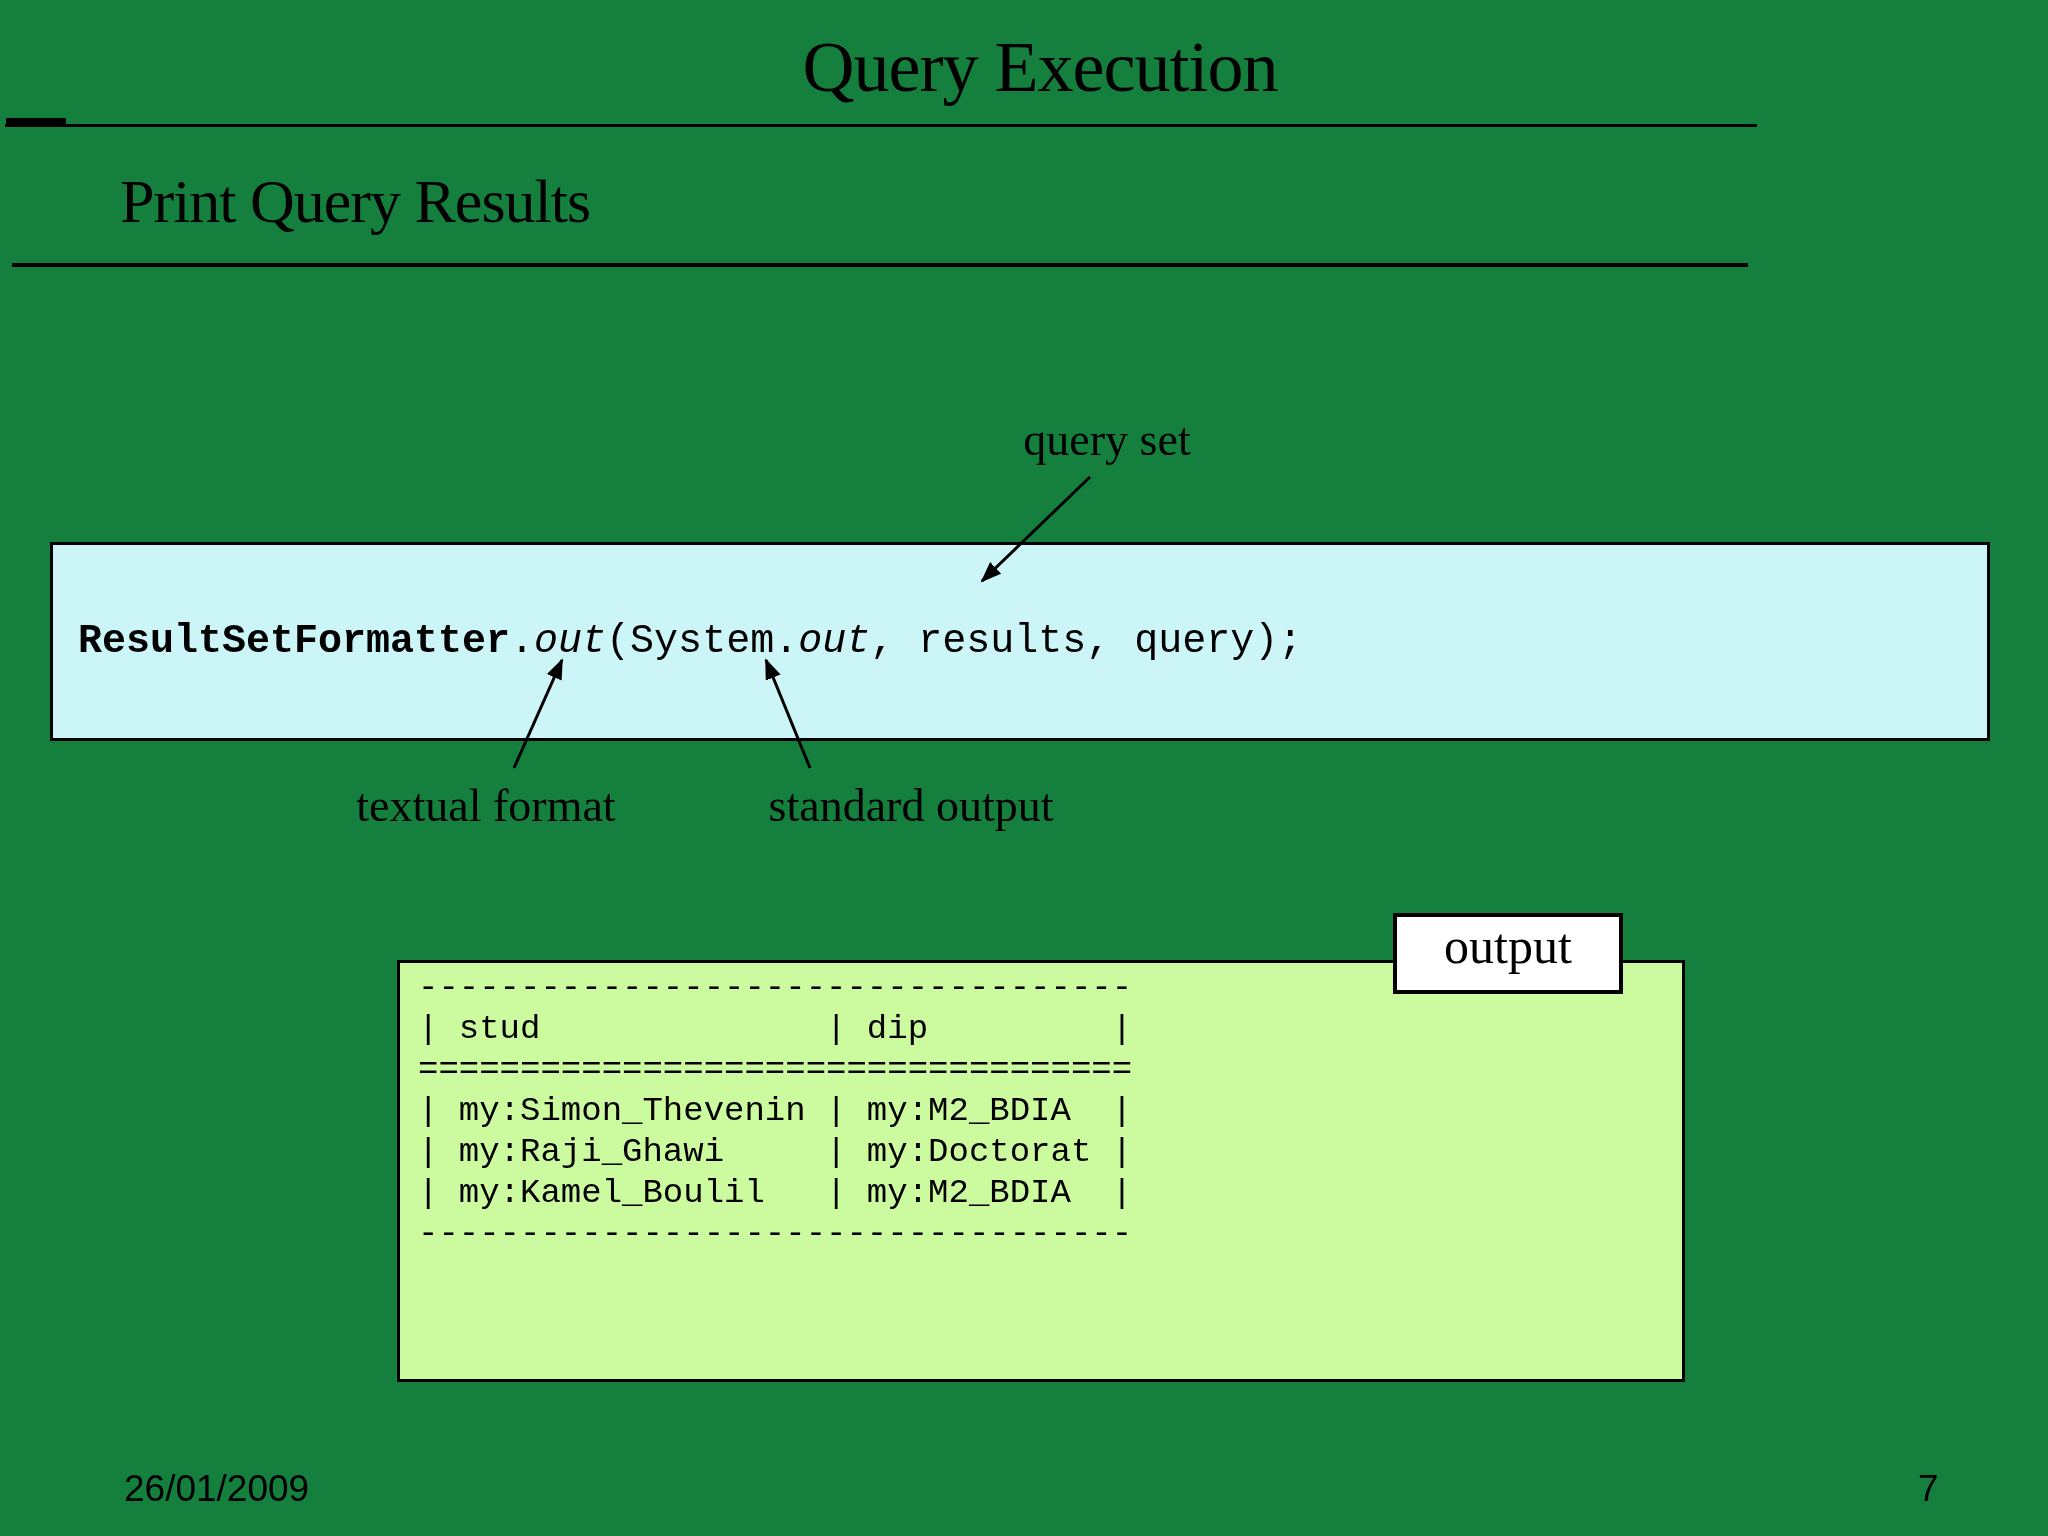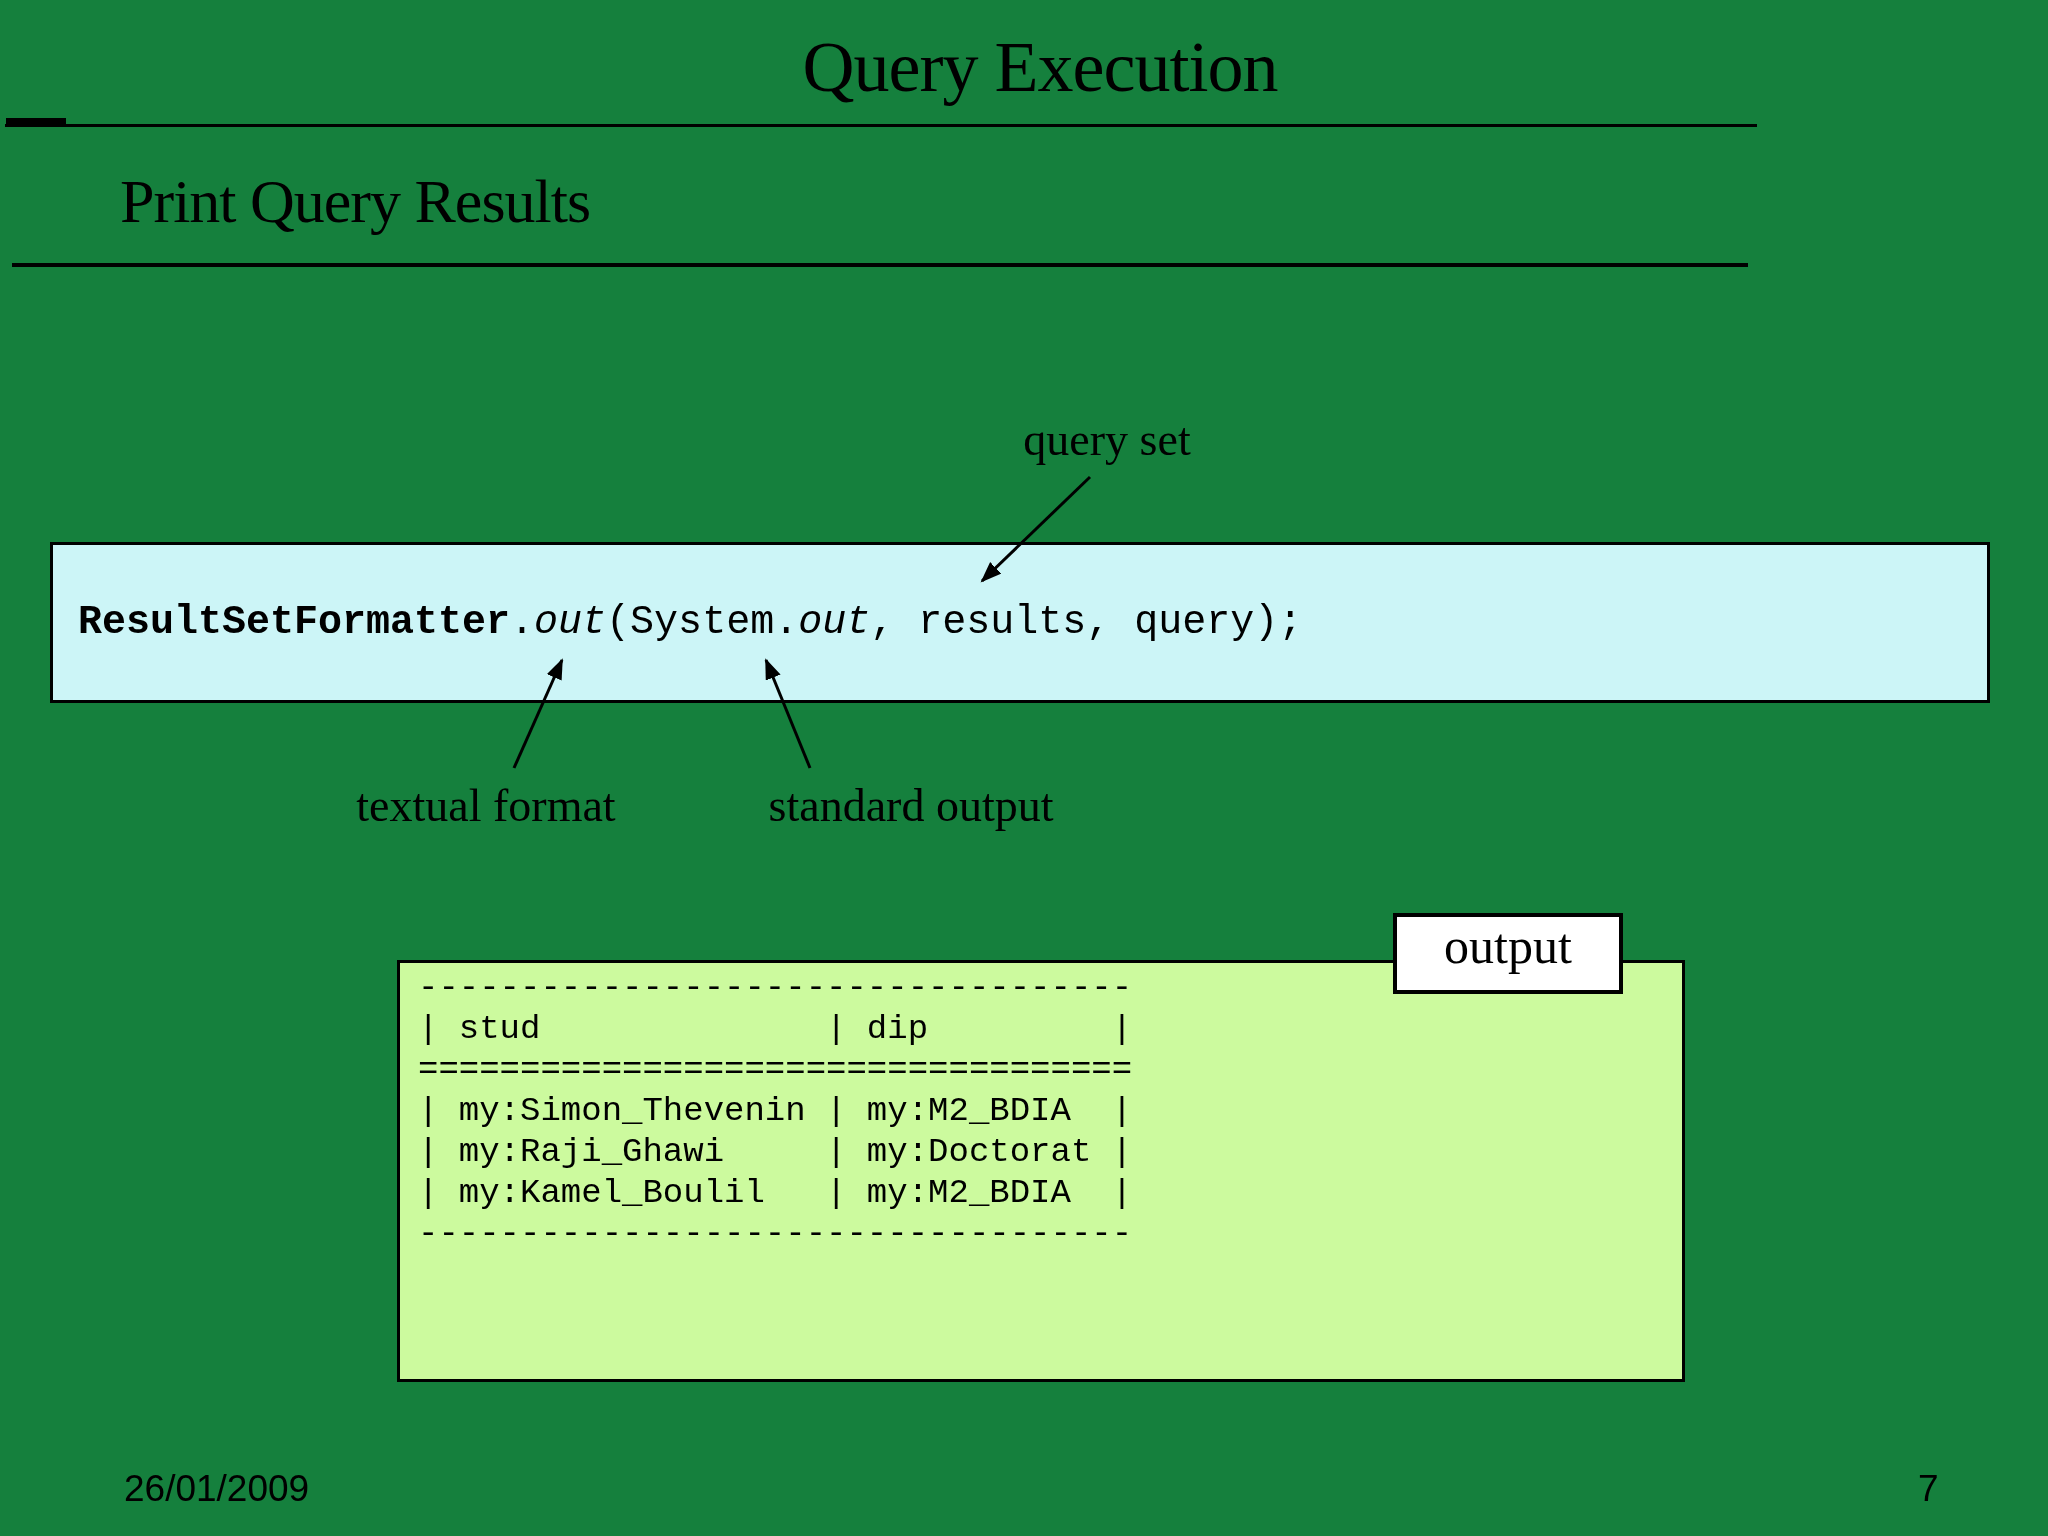--- a/index.html
+++ b/index.html
@@ -33,21 +33,21 @@
 
   .callout{
     font-size:46px;line-height:1.2;
     text-align:center;white-space:nowrap;
   }
   #label-result-set{top:412px;left:1012px;width:190px;}
   #label-textual-format{top:778px;left:336px;width:300px;}
   #label-standard-output{top:778px;left:748px;width:326px;}
 
   #code-box{
-    top:542px;left:50px;width:1940px;height:161px;
+    top:542px;left:50px;width:1940px;height:199px;
     background:var(--code_bg,#CCF5F7);
     border:3px solid #000;
     box-sizing:border-box;
     display:flex;align-items:center;
     padding-left:25px;
   }
   #code-line{font-size:40px;white-space:pre;}
   .c-bold{font-weight:bold;}
   .c-italic{font-style:italic;}
 

